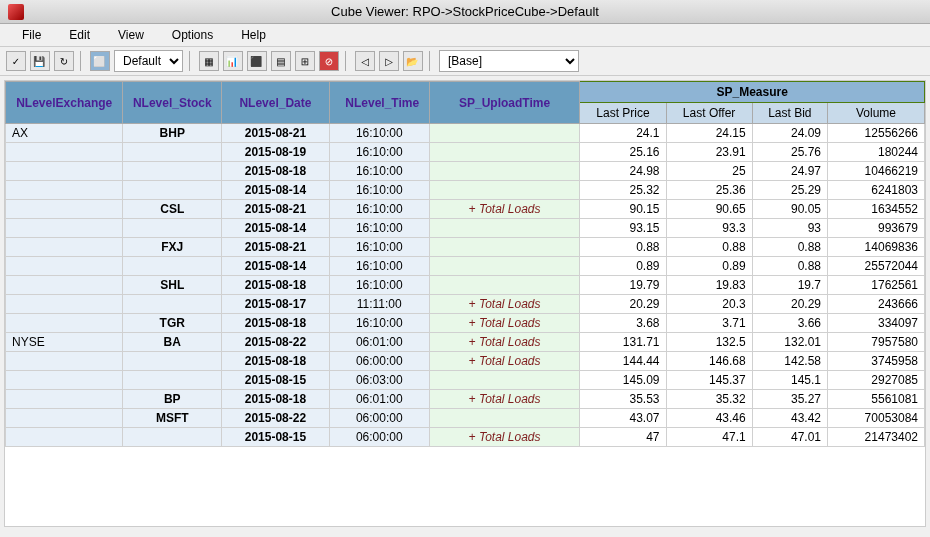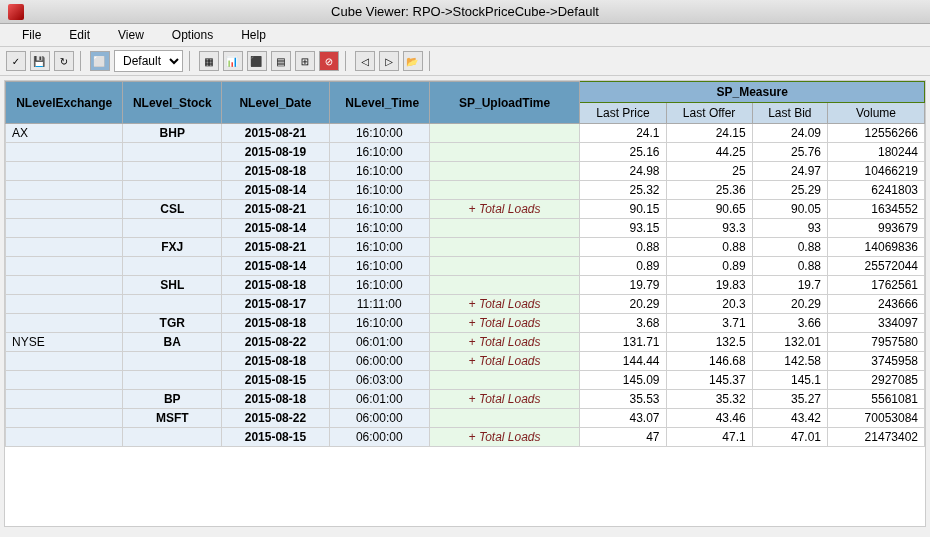--- a/index.html
+++ b/index.html
@@ -107,21 +107,21 @@
     .header-sp-measure {
       background: #8eb4d4;
       text-align: center;
       font-weight: bold;
       border: 1px solid #4d7c0f;
       padding: 3px 6px;
     }
 
     .dim-header {
       background: #6a9ec0;
-      color: #000000;
+      color: #4c1d95;
       font-weight: bold;
     }
   </style>
 </head>
 <body>
 
 <div id="title-bar" style="position:relative;">
   <div class="window-icon"></div>
   <span>Cube Viewer: RPO-&gt;StockPriceCube-&gt;Default</span>
 </div>
@@ -148,20 +148,23 @@
   <div class="toolbar-btn">📊</div>
   <div class="toolbar-btn">⬛</div>
   <div class="toolbar-btn">▤</div>
   <div class="toolbar-btn">⊞</div>
   <div class="toolbar-btn" style="background:#d04040; color:white;">⊘</div>
   <div class="toolbar-sep"></div>
   <div class="toolbar-btn">◁</div>
   <div class="toolbar-btn">▷</div>
   <div class="toolbar-btn">📂</div>
   <div class="toolbar-sep"></div>
+  <select class="toolbar-select" style="width:140px;">
+    <option>[Base]</option>
+  </select>
 </div>
 
 <div id="main">
   <table>
     <thead>
       <tr>
         <th rowspan="2" class="dim-header" style="width:90px;">NLevelExchange</th>
         <th rowspan="2" class="dim-header" style="width:90px;">NLevel_Stock</th>
         <th rowspan="2" class="dim-header" style="width:100px;">NLevel_Date</th>
         <th rowspan="2" class="dim-header" style="width:90px;padding-left:12px;">NLevel_Time</th>
@@ -187,21 +190,21 @@
           <td class="col-num">24.09</td>
           <td class="col-num">12556266</td>
         </tr>
         <tr>
           <td class="col-exchange"></td>
           <td class="col-stock"></td>
           <td class="col-date">2015-08-19</td>
           <td class="col-time">16:10:00</td>
           <td class="col-upload"></td>
           <td class="col-num">25.16</td>
-          <td class="col-num">44.25</td>
+          <td class="col-num">23.91</td>
           <td class="col-num">25.76</td>
           <td class="col-num">180244</td>
         </tr>
         <tr>
           <td class="col-exchange"></td>
           <td class="col-stock"></td>
           <td class="col-date">2015-08-18</td>
           <td class="col-time">16:10:00</td>
           <td class="col-upload"></td>
           <td class="col-num">24.98</td>

